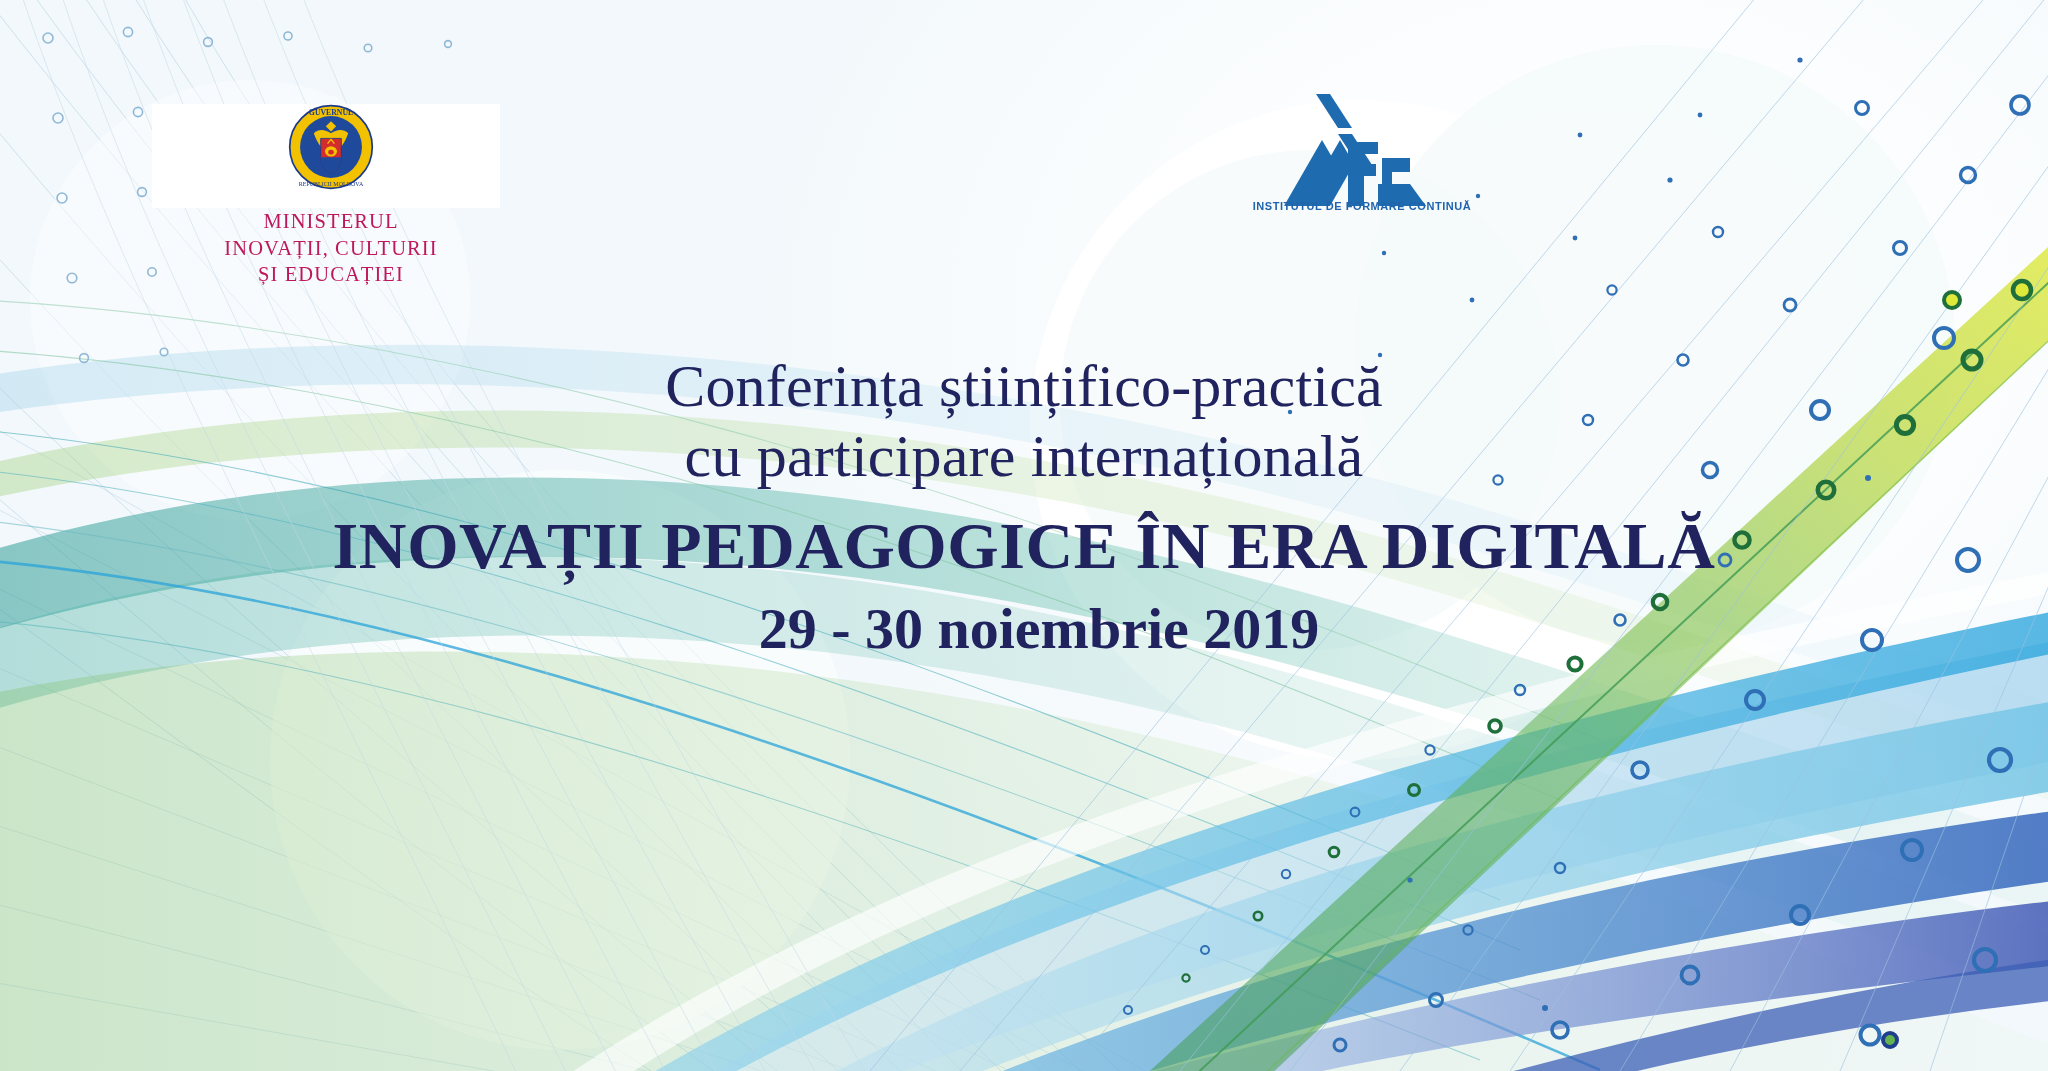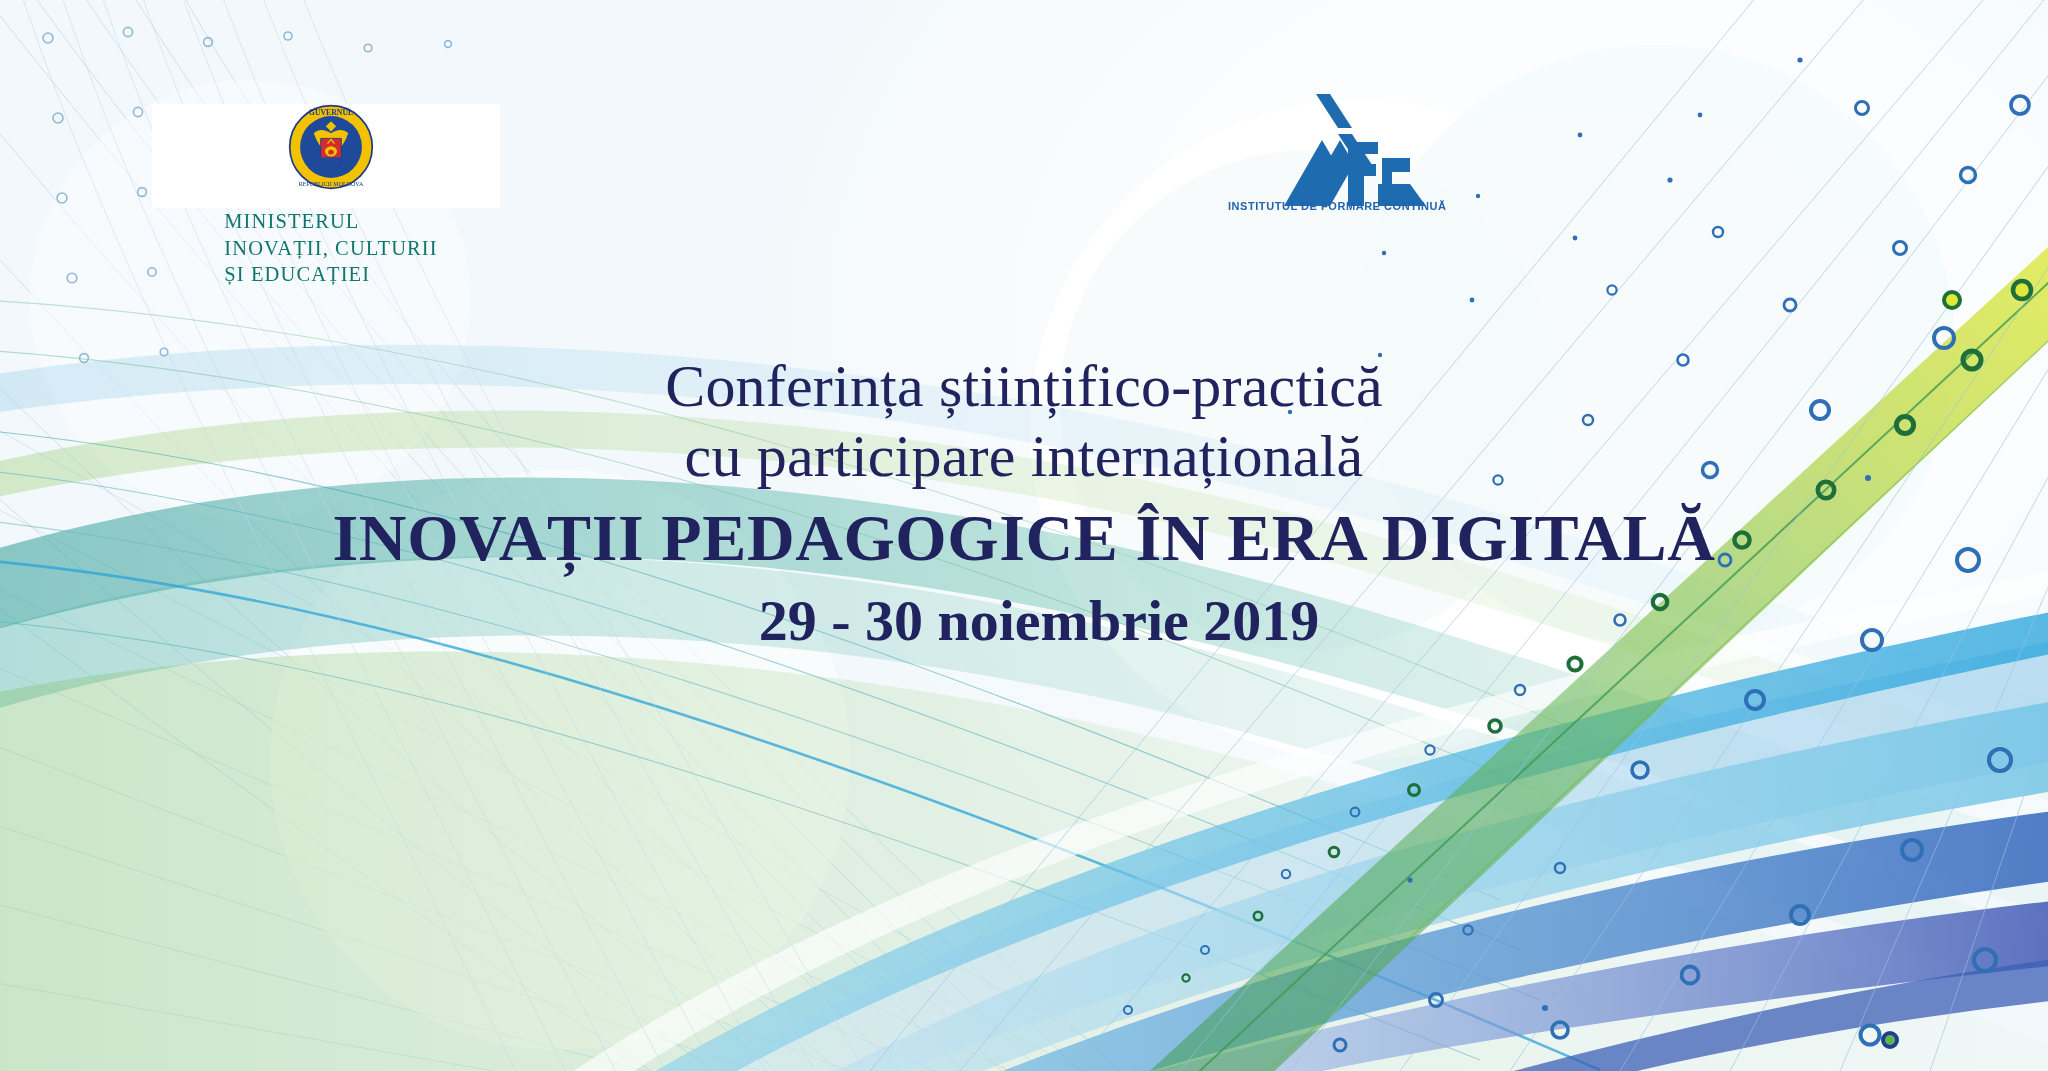--- a/index.html
+++ b/index.html
@@ -15,43 +15,43 @@
 
   
   #ministry-logo{
     position:absolute;left:152px;top:104px;width:348px;height:104px;
     background:#ffffff;display:flex;align-items:center;gap:18px;padding-left:10px;
     box-sizing:border-box;
     flex-direction:column;
   }
   #coat{width:86px;height:86px;flex:0 0 86px;}
   #ministry-text{
-    color:#0f766e;font-size:20.5px;line-height:1.30;letter-spacing:1.1px;
-    font-family:"Liberation Serif","DejaVu Serif",serif;white-space:nowrap;
+    color:#be185d;font-size:20.5px;line-height:1.30;letter-spacing:1.1px;
+    font-family:"Liberation Serif","DejaVu Serif",serif;white-space:nowrap;text-align:center;
   }
   #ministry-text div{display:block;}
 
   #ifc-logo{position:absolute;left:1278px;top:88px;width:160px;height:130px;}
   #ifc-caption{
-    position:absolute;left:1228px;top:200px;width:268px;text-align:left;
+    position:absolute;left:1228px;top:200px;width:268px;text-align:center;
     color:#1f63ad;font-size:11px;letter-spacing:.55px;font-weight:bold;
     font-family:"Liberation Sans","DejaVu Sans",sans-serif;
   }
 
   
   #title-block{
     position:absolute;left:0;top:352px;width:2048px;text-align:center;
     color:#20235e;
   }
   .t-line1,.t-line2{
     font-size:60px;font-weight:normal;line-height:1.16;letter-spacing:.2px;
   }
   .t-line3{
     font-size:66px;font-weight:bold;line-height:1.30;letter-spacing:.6px;
-    margin-top:4px;
+    margin-top:12px;
   }
   .t-line4{
     font-size:58px;font-weight:bold;line-height:1.30;margin-top:2px;padding-left:30px;
   }
 </style>
 </head>
 <body>
 
 <div id="stage">
 

